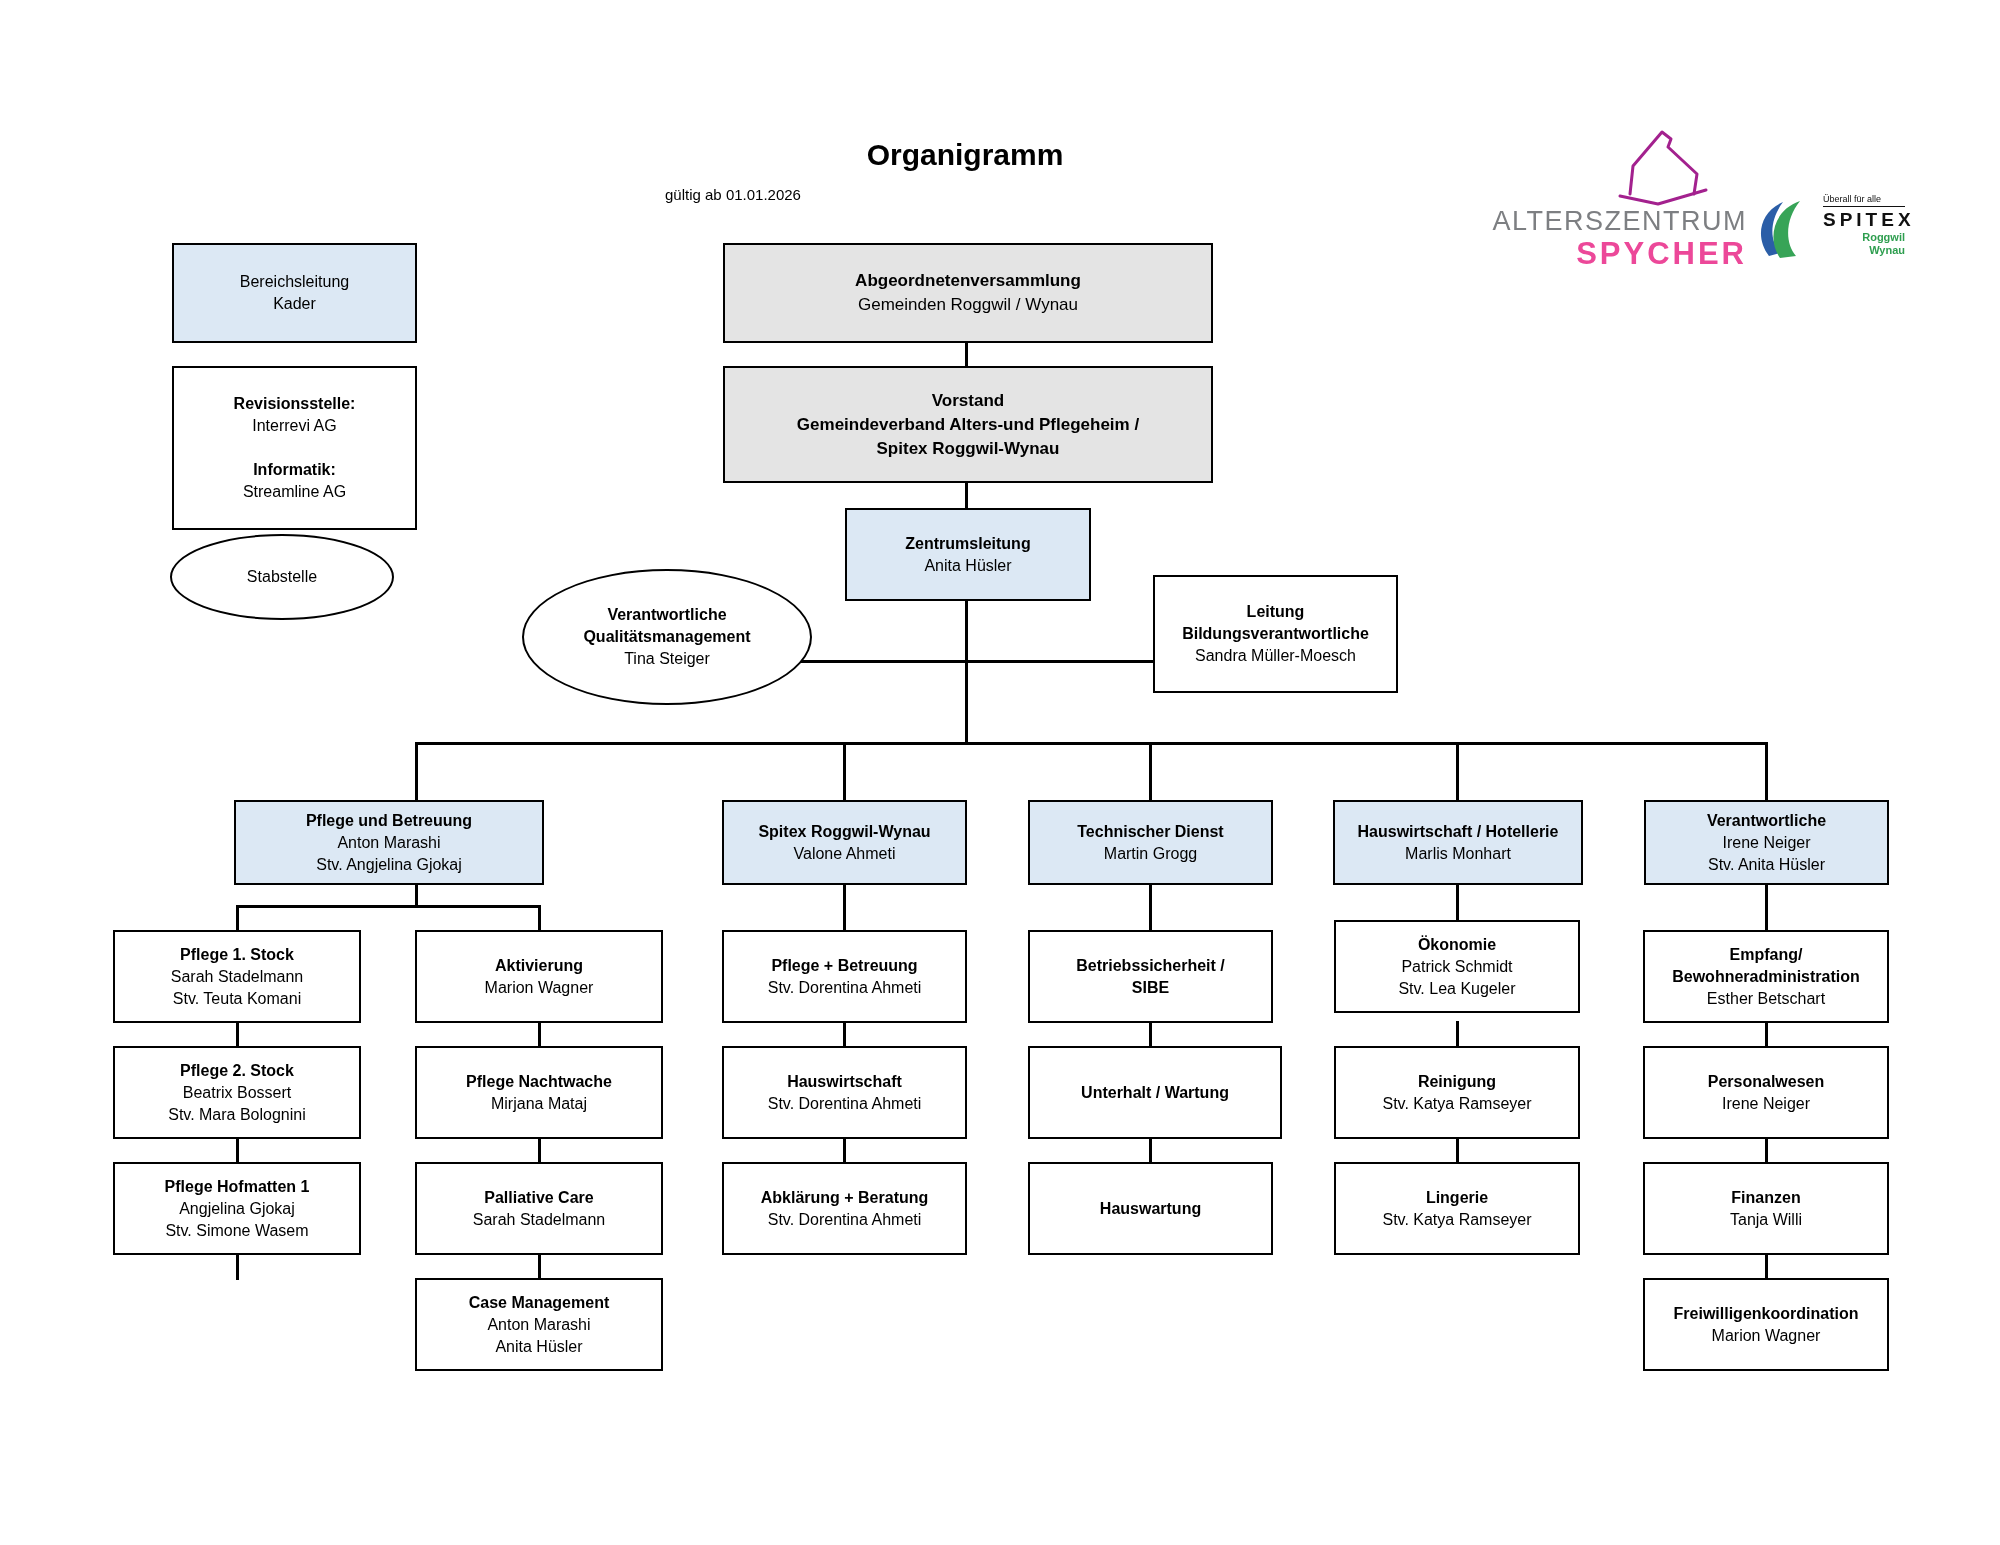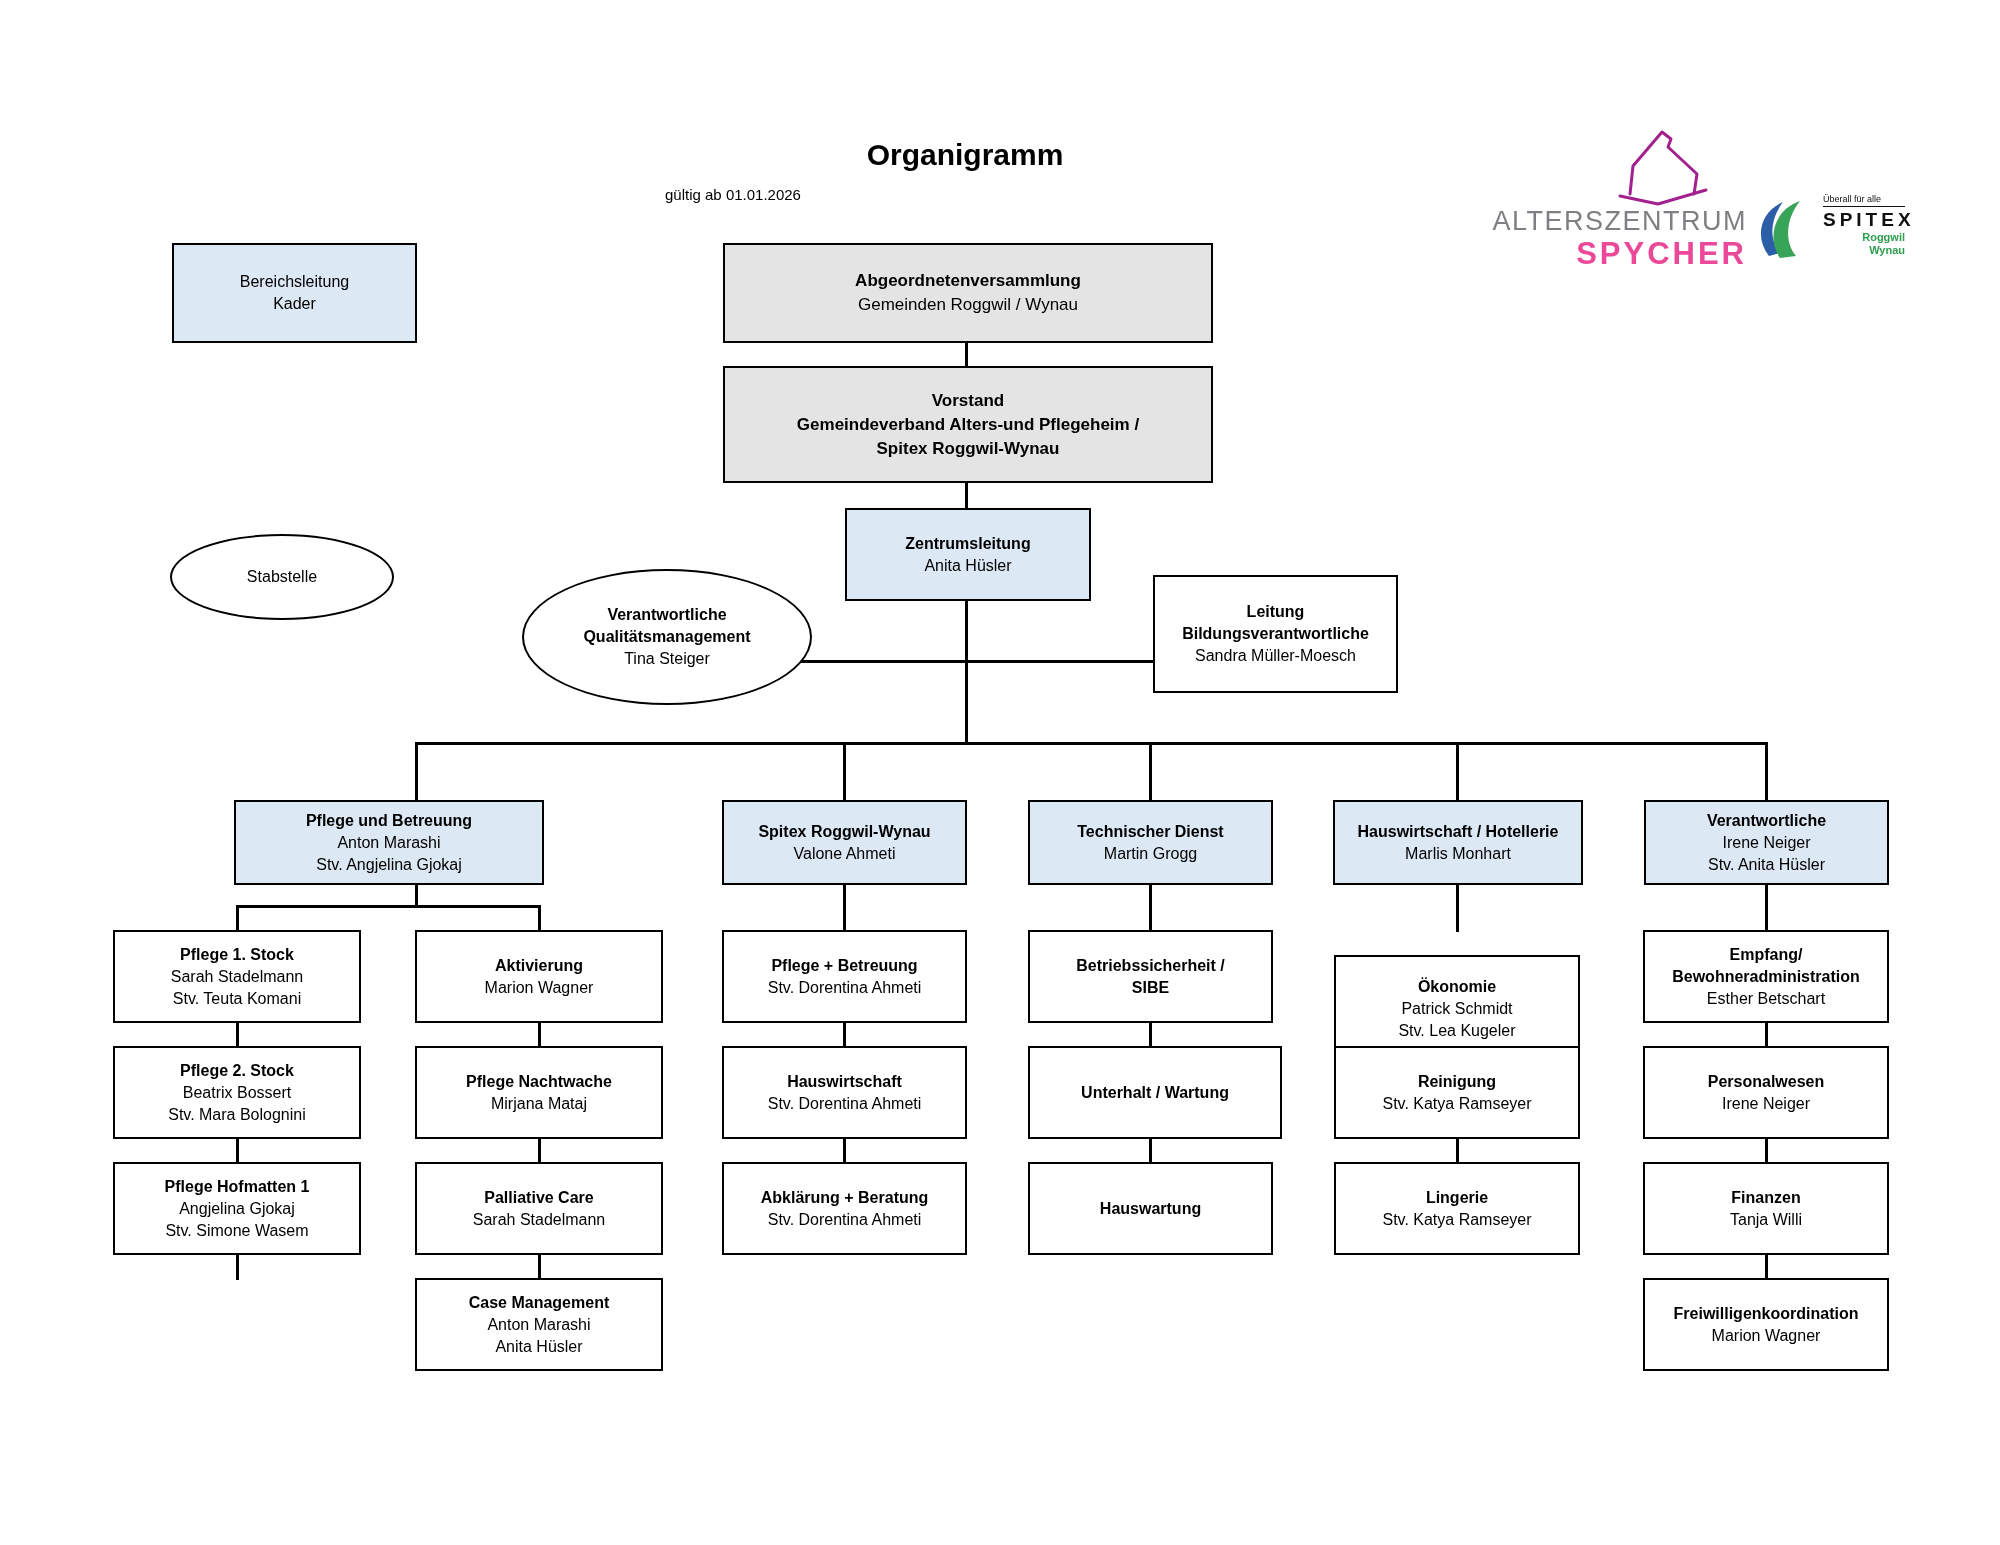--- a/index.html
+++ b/index.html
@@ -60,20 +60,27 @@
         <div class="sx-place">Roggwil</div>
         <div class="sx-place">Wynau</div>
       </div>
     </div>
   </div>
 
   <div class="node blue" style="left:172px;top:243px;width:245px;height:100px">
     <div>Bereichsleitung</div>
     <div>Kader</div>
   </div>
+  <div class="node" style="left:172px;top:366px;width:245px;height:164px">
+    <div class="b">Revisionsstelle:</div>
+    <div>Interrevi AG</div>
+    <div class="sp"></div>
+    <div class="b">Informatik:</div>
+    <div>Streamline AG</div>
+  </div>
   <div class="node ellipse" style="left:170px;top:534px;width:224px;height:86px">
     <div>Stabstelle</div>
   </div>
 
   <div class="vl" style="left:965px;top:343px;height:25px"></div>
   <div class="vl" style="left:965px;top:481px;height:29px"></div>
   <div class="vl" style="left:965px;top:599px;height:146px"></div>
   <div class="hl" style="left:800px;top:660px;width:355px"></div>
   <div class="hl" style="left:415px;top:742px;width:1353px"></div>
   <div class="vl" style="left:415px;top:742px;height:60px"></div>
@@ -205,21 +212,21 @@
     <div class="b">Betriebssicherheit /</div>
     <div class="b">SIBE</div>
   </div>
   <div class="node" style="left:1028px;top:1046px;width:254px;height:93px">
     <div class="b">Unterhalt / Wartung</div>
   </div>
   <div class="node" style="left:1028px;top:1162px;width:245px;height:93px">
     <div class="b">Hauswartung</div>
   </div>
 
-  <div class="node" style="left:1334px;top:955px;width:246px;height:108px">
+  <div class="node" style="left:1334px;top:920px;width:246px;height:93px">
     <div class="b">Ökonomie</div>
     <div>Patrick Schmidt</div>
     <div>Stv. Lea Kugeler</div>
   </div>
   <div class="node" style="left:1334px;top:1046px;width:246px;height:93px">
     <div class="b">Reinigung</div>
     <div>Stv. Katya Ramseyer</div>
   </div>
   <div class="node" style="left:1334px;top:1162px;width:246px;height:93px">
     <div class="b">Lingerie</div>

